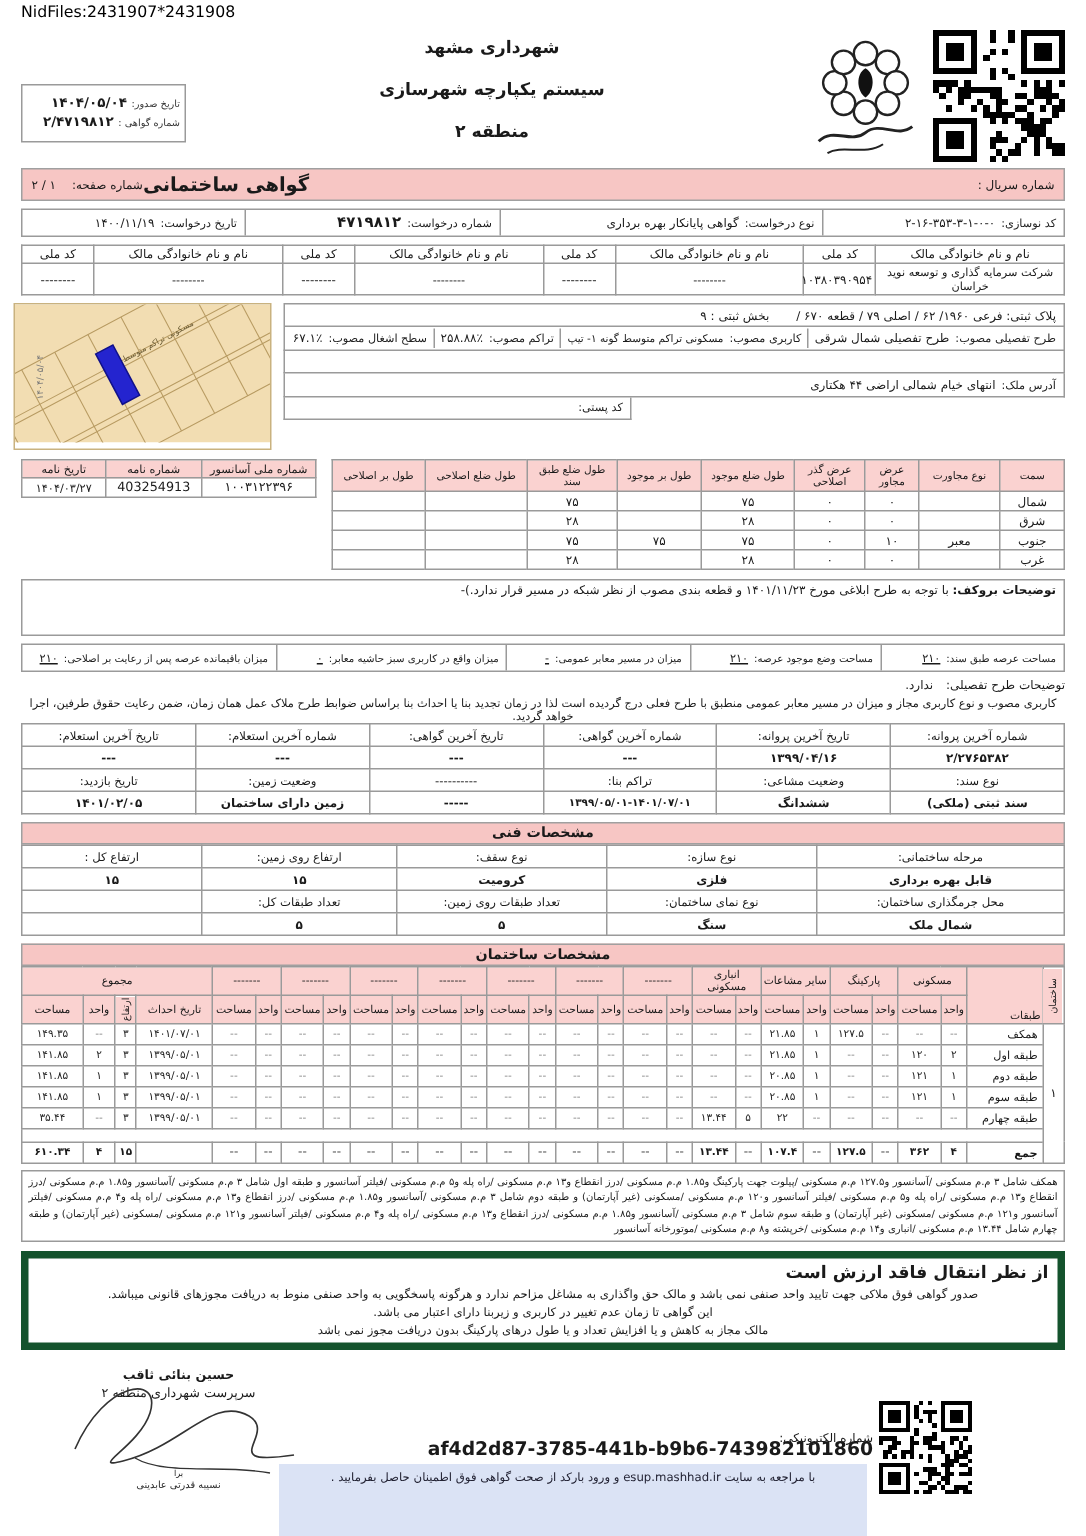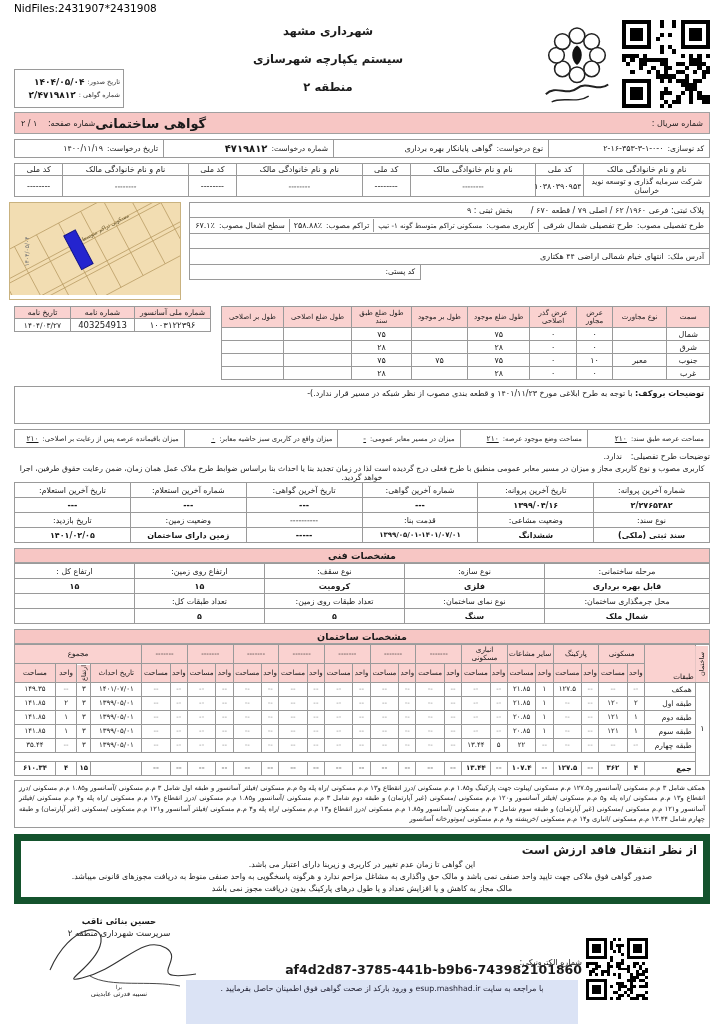--- a/index.html
+++ b/index.html
@@ -1,21 +1,21 @@
 <!DOCTYPE html>
 <html lang="fa"><head>
 <meta charset="utf-8">
 <style>
   *{box-sizing:border-box;margin:0;padding:0;}
   html,body{background:#e8e8e8;}
   .page{position:relative;width:724px;height:1024px;background:#fff;margin:0 auto;
         font-family:"DejaVu Sans",sans-serif;color:#1a1a1a;overflow:hidden;padding:2px 14px;}
   .nid{font-size:10.5px;color:#000;direction:ltr;text-align:left;}
   
-  .hdr{display:flex;align-items:flex-end;margin-top:6px;}
+  .hdr{display:flex;align-items:center;margin-top:6px;}
   .qr1{width:88px;height:88px;flex:0 0 auto;}
   .logo{width:78px;height:88px;flex:0 0 auto;margin:0 6px;}
   .titles{flex:1;text-align:center;padding-top:4px;}
   .titles div{font-weight:bold;font-size:11.5px;margin-bottom:14px;}
   .issuebox{width:110px;border:1px solid #9a9a9a;margin-top:22px;padding:4px 3px;flex:0 0 auto;}
   .issuebox .row{display:flex;align-items:center;margin:3px 0;}
   .issuebox .lab{font-size:6.5px;color:#333;white-space:nowrap;}
   .issuebox .val{font-weight:bold;font-size:9px;margin-right:3px;white-space:nowrap;}
   
   .tbar{display:flex;align-items:center;background:#f7c6c4;border:1px solid #a0a0a0;height:22px;margin-top:4px;padding:0 6px;}
@@ -66,21 +66,21 @@
   .rectab .vv{font-weight:bold;font-size:8px;}
   
   .floors th{background:#fad2d0;font-size:7.2px;line-height:8px;padding:1px;}
   .floors td{font-size:7px;height:14px;padding:0 1px;}
   .floors .rot{writing-mode:vertical-rl;transform:rotate(180deg);font-size:6.5px;white-space:nowrap;padding:1px 0;}
   .floors .fname{text-align:right;padding-right:3px;font-size:7.5px;}
   .floors .dash{color:#888;}
   .floors .sumrow td{font-weight:bold;}
   .floors td.bno{font-size:8px;}
   .noteBox{border:1px solid #9a9a9a;margin-top:4px;padding:2px 4px;font-size:6.7px;line-height:10.5px;text-align:justify;}
-  .transfer{border:7px solid #14532d;margin-top:6px;padding:2px 6px 4px;}
+  .transfer{border:5px solid #14532d;margin-top:6px;padding:2px 6px 4px;}
   .transfer .hd{font-weight:bold;font-size:11.5px;text-align:right;}
   .transfer .ln{font-size:7.8px;text-align:center;margin-top:3px;}
   
   .footer{position:relative;height:160px;margin-top:6px;}
   .sig{position:absolute;left:10px;top:6px;width:190px;text-align:center;}
   .sig .n1{font-size:8.5px;font-weight:bold;}
   .sig .n2{font-size:8.5px;margin-top:2px;}
   .sig svg{position:absolute;left:6px;top:2px;}
   .sig .dep{margin-top:46px;font-size:6.5px;color:#222;}
   .sig .dep .pre{display:block;font-size:5.5px;}
@@ -505,21 +505,21 @@
       <td class="vv">۲/۲۷۶۵۳۸۲</td>
       <td class="vv">۱۳۹۹/۰۴/۱۶</td>
       <td class="vv">---</td>
       <td class="vv">---</td>
       <td class="vv">---</td>
       <td class="vv">---</td>
     </tr>
     <tr>
       <td class="hh">نوع سند:</td>
       <td class="hh">وضعیت مشاعی:</td>
-      <td class="hh">قدمت بنا:</td>
+      <td class="hh">تراکم بنا:</td>
       <td class="hh">----------</td>
       <td class="hh">وضعیت زمین:</td>
       <td class="hh">تاریخ بازدید:</td>
     </tr>
     <tr>
       <td class="vv">سند ثبتی (ملکی)</td>
       <td class="vv">ششدانگ</td>
       <td class="vv" style="font-size:7px">۱۳۹۹/۰۵/۰۱-۱۴۰۱/۰۷/۰۱</td>
       <td class="vv">-----</td>
       <td class="vv">زمین دارای ساختمان</td>
@@ -826,22 +826,22 @@
           <td>۴</td>
           <td>۶۱۰.۳۴</td>
         </tr>
       </tbody>
     </table>
 
   <div class="noteBox">همکف شامل ۳ م.م مسکونی /آسانسور و۱۲۷.۵ م.م مسکونی /پیلوت جهت پارکینگ و۱.۸۵ م.م مسکونی /درز انقطاع و۱۳ م.م مسکونی /راه پله و۵ م.م مسکونی /فیلتر آسانسور و طبقه اول شامل ۳ م.م مسکونی /آسانسور و۱.۸۵ م.م مسکونی /درز انقطاع و۱۳ م.م مسکونی /راه پله و۵ م.م مسکونی /فیلتر آسانسور و۱۲۰ م.م مسکونی /مسکونی (غیر آپارتمان) و طبقه دوم شامل ۳ م.م مسکونی /آسانسور و۱.۸۵ م.م مسکونی /درز انقطاع و۱۳ م.م مسکونی /راه پله و۴ م.م مسکونی /فیلتر آسانسور و۱۲۱ م.م مسکونی /مسکونی (غیر آپارتمان) و طبقه سوم شامل ۳ م.م مسکونی /آسانسور و۱.۸۵ م.م مسکونی /درز انقطاع و۱۳ م.م مسکونی /راه پله و۴ م.م مسکونی /فیلتر آسانسور و۱۲۱ م.م مسکونی /مسکونی (غیر آپارتمان) و طبقه چهارم شامل ۱۳.۴۴ م.م مسکونی /انباری و۱۴ م.م مسکونی /خرپشته و۸ م.م مسکونی /موتورخانه آسانسور</div>
 
   <div class="transfer">
     <div class="hd">از نظر انتقال فاقد ارزش است</div>
+    <div class="ln">صدور گواهی فوق ملاکی جهت تایید واحد صنفی نمی باشد و مالک حق واگذاری به مشاغل مزاحم ندارد و هرگونه پاسخگویی به واحد صنفی منوط به دریافت مجوزهای قانونی میباشد.</div>
     <div class="ln">این گواهی تا زمان عدم تغییر در کاربری و زیربنا دارای اعتبار می باشد.</div>
-    <div class="ln">صدور گواهی فوق ملاکی جهت تایید واحد صنفی نمی باشد و مالک حق واگذاری به مشاغل مزاحم ندارد و هرگونه پاسخگویی به واحد صنفی منوط به دریافت مجوزهای قانونی میباشد.</div>
     <div class="ln">مالک مجاز به کاهش و یا افزایش تعداد و یا طول درهای پارکینگ بدون دریافت مجوز نمی باشد</div>
   </div>
 
   <div class="footer">
     <div class="sig">
       <div class="n1">حسین بنائی ثاقب</div>
       <div class="n2">سرپرست شهرداری منطقه ۲</div>
       <svg width="180" height="80" viewBox="0 0 180 80">
         <path d="M20,52 C40,6 78,2 70,28 C63,50 28,66 52,60 C92,50 112,16 136,30 C156,42 112,64 166,56" fill="none" stroke="#333" stroke-width="1.1"></path>
         <path d="M60,58 C80,70 120,62 150,68" fill="none" stroke="#333" stroke-width="0.9"></path>

